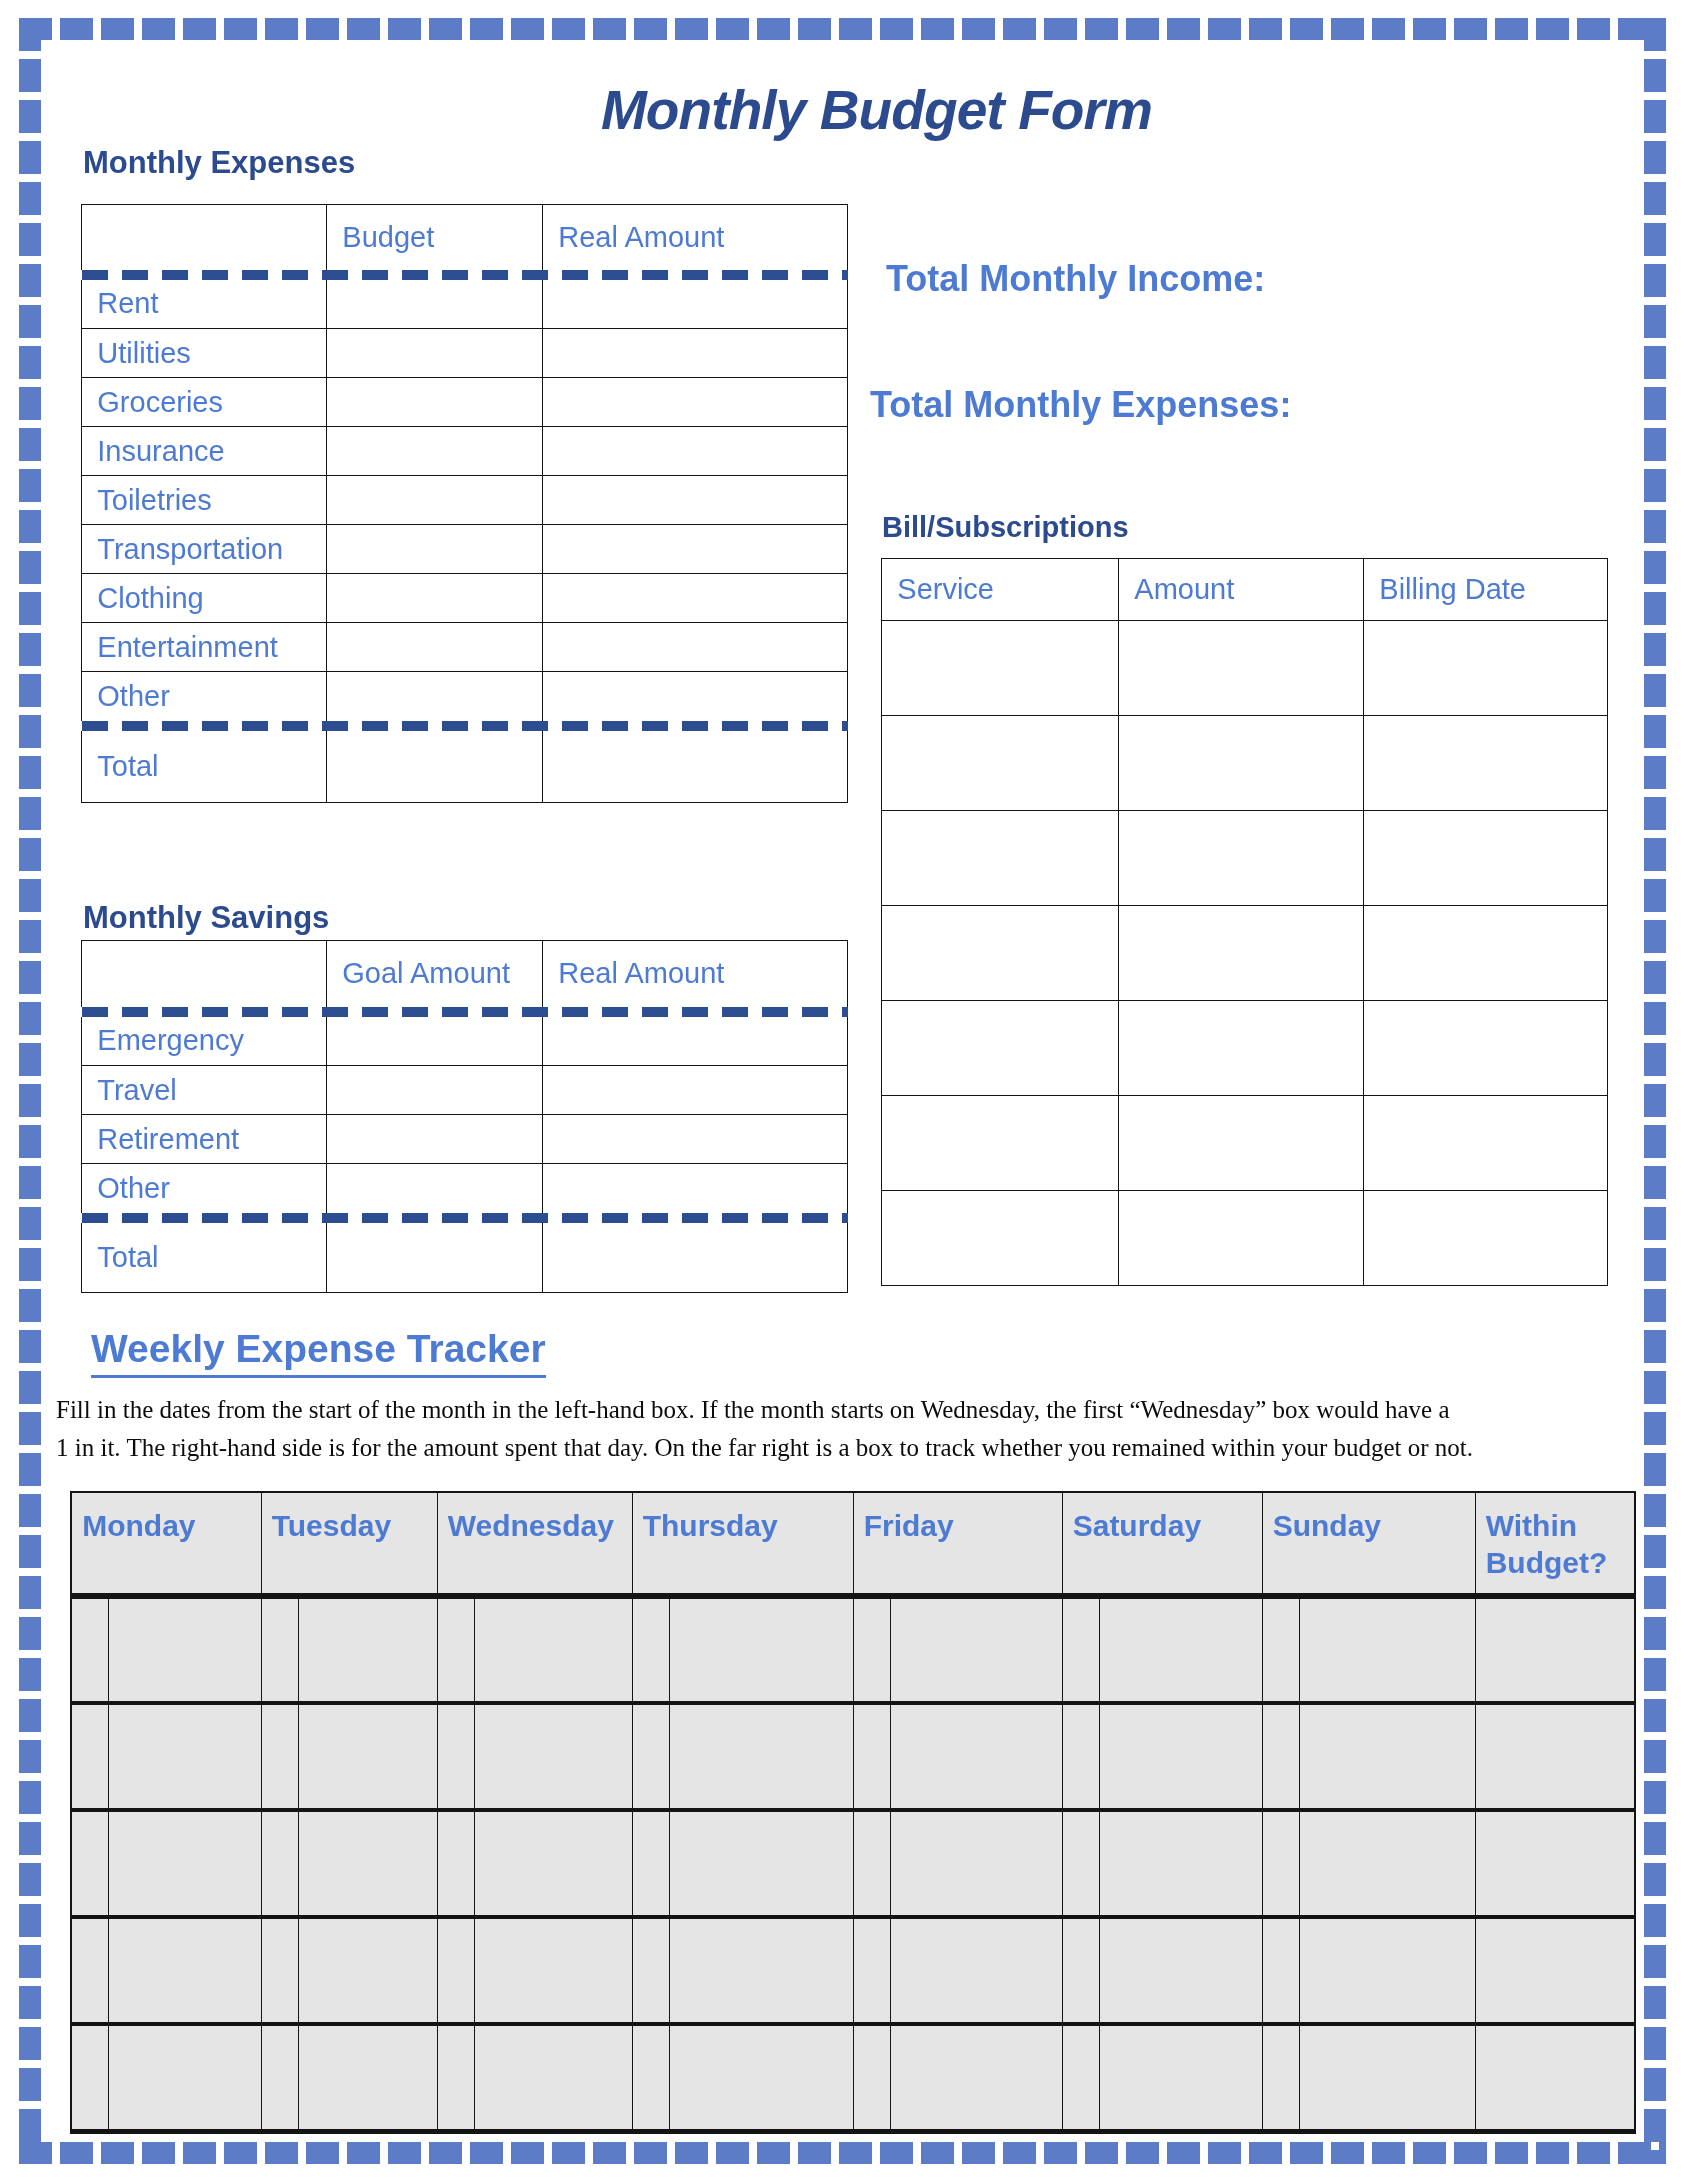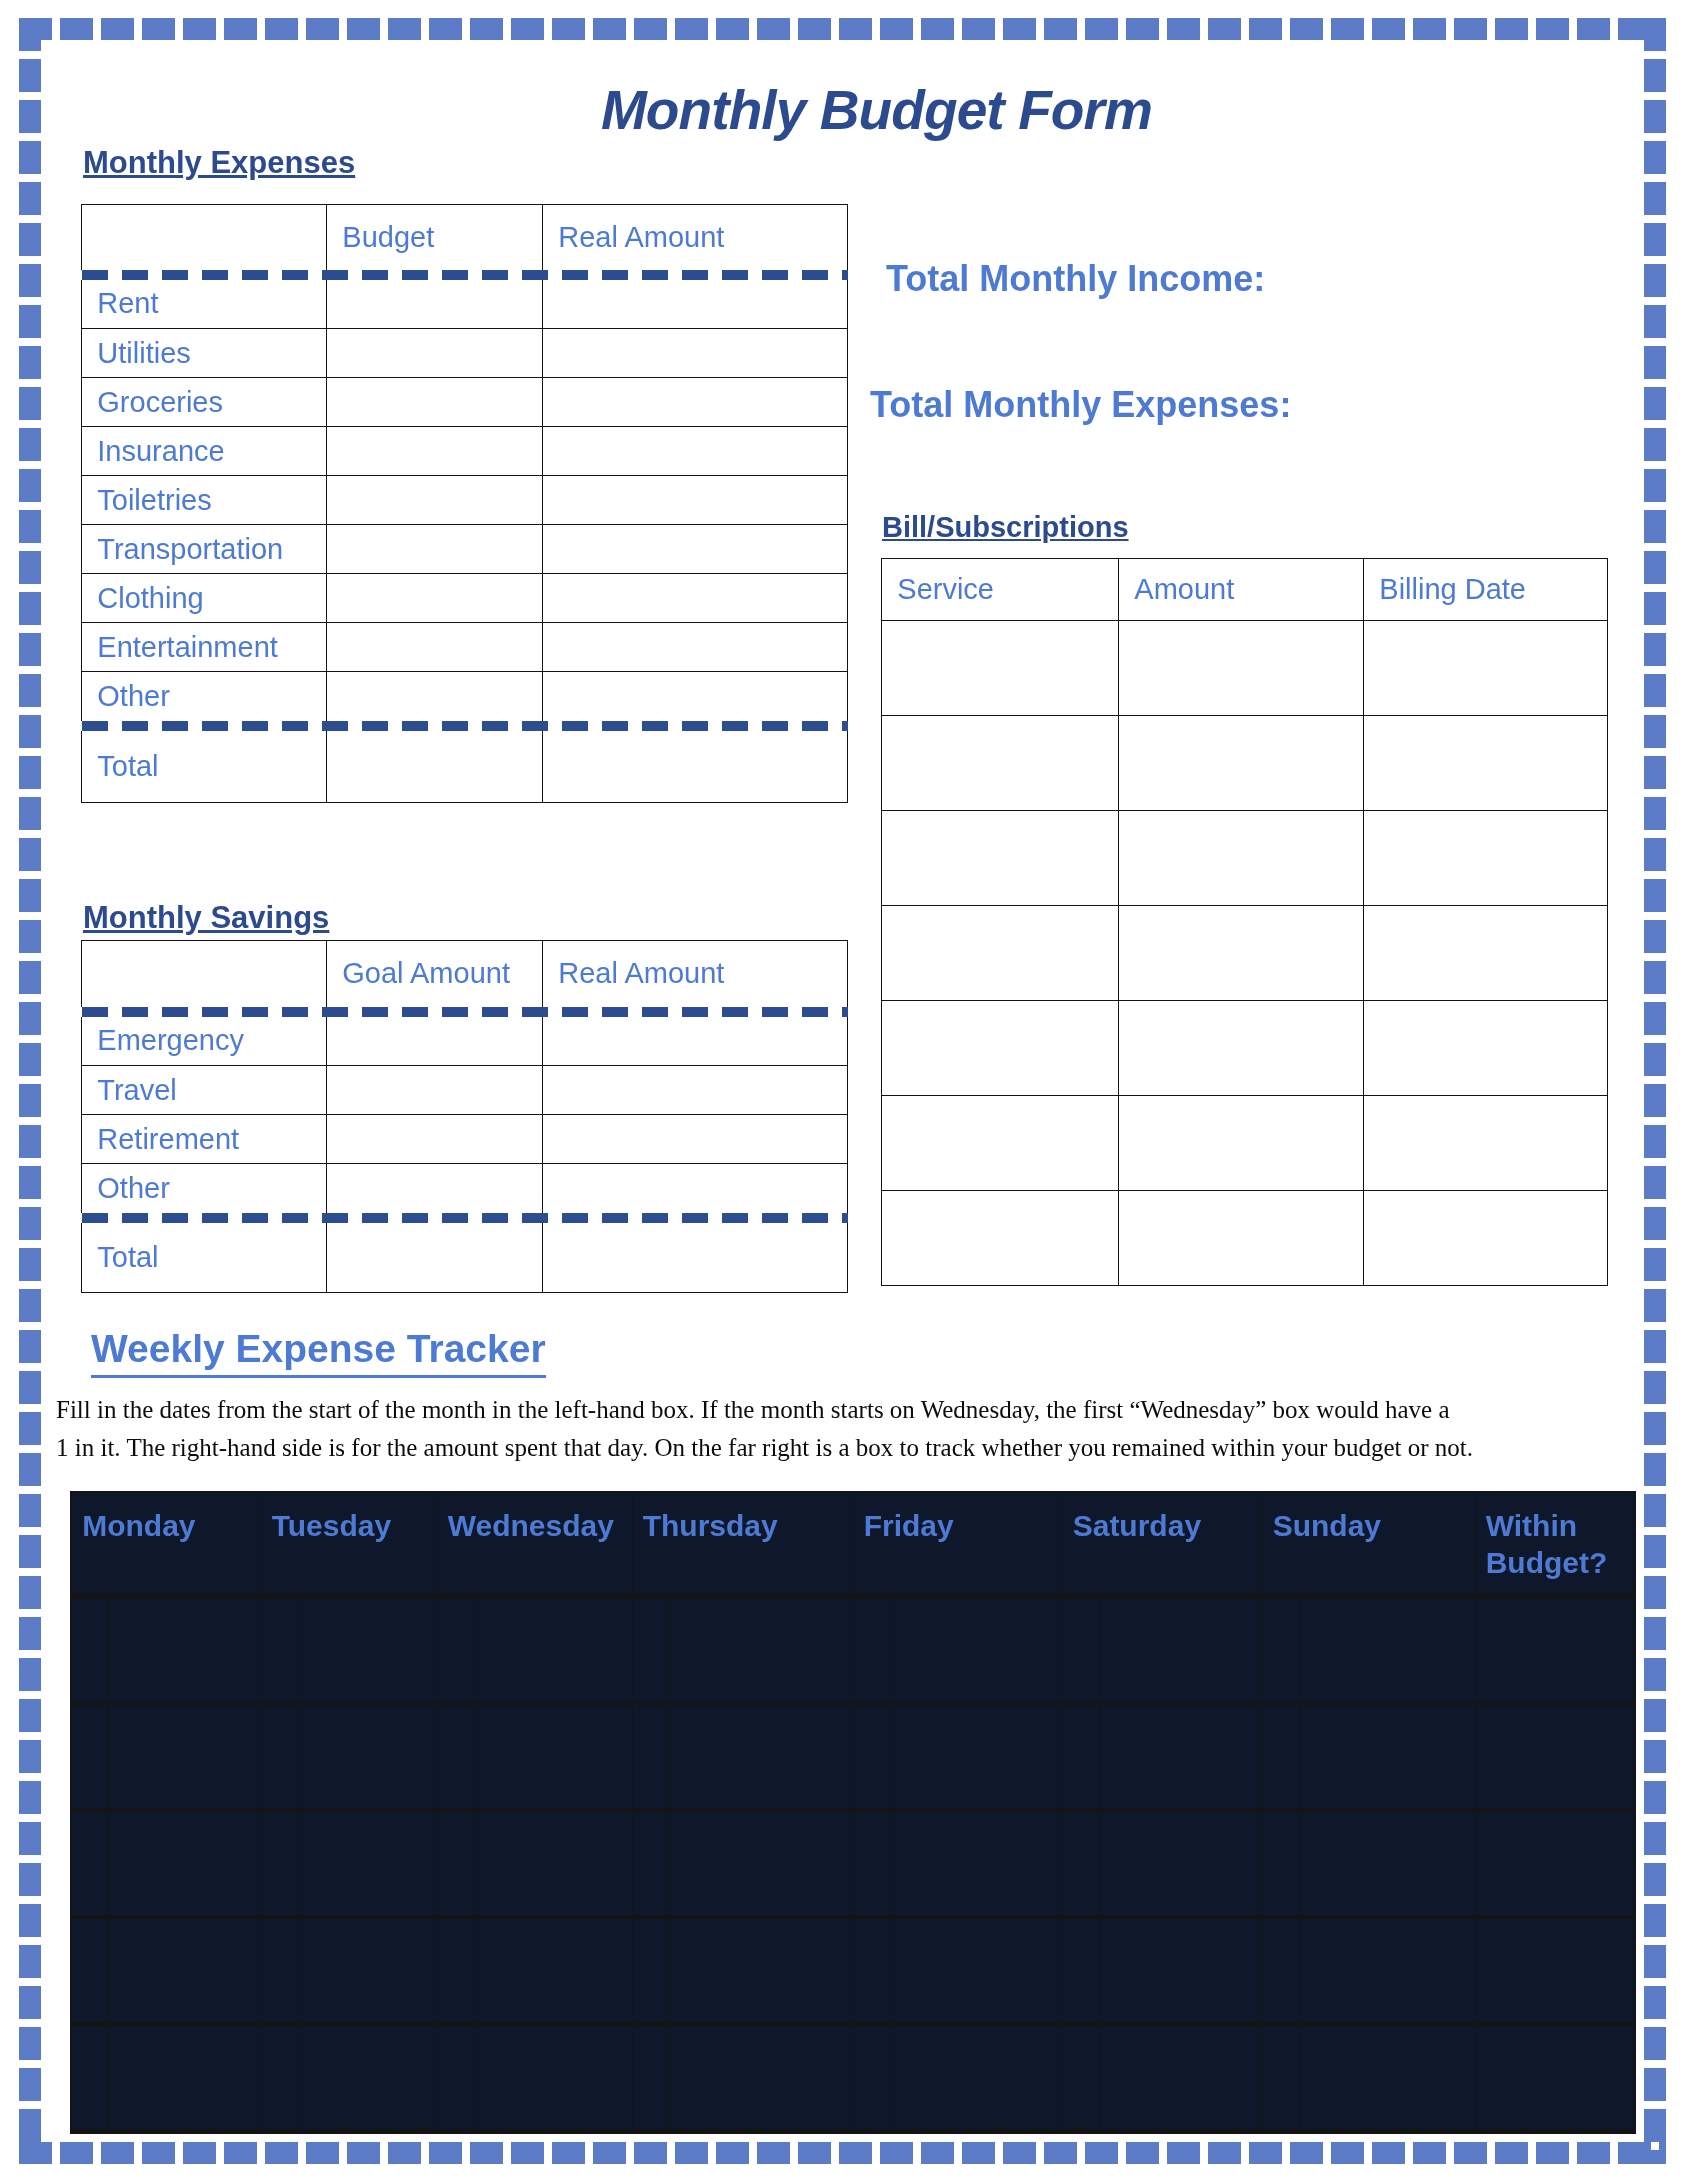--- a/index.html
+++ b/index.html
@@ -29,21 +29,21 @@
 
   .abs{position:absolute;}
 
   h1.title{
     left:0;right:0;top:78px;text-align:center;
     font-size:55px;font-weight:bold;font-style:italic;
     color:var(--navy);letter-spacing:-0.9px;
     transform:translateX(34px);
   }
   .section-heading{
-    font-size:31px;font-weight:bold;color:var(--navy);text-decoration:underline;
+    font-size:31px;font-weight:bold;color:var(--navy);
   }
   .summary-label{
     font-size:36px;font-weight:bold;color:var(--blue);
   }
 
   
   table.tbl{border-collapse:collapse;table-layout:fixed;background:#fff;}
   table.tbl td{border:1.7px solid var(--grid);}
   td.lbl,td.hcell{
     color:var(--blue);font-size:29px;vertical-align:middle;
@@ -59,21 +59,21 @@
   .t-exp tr.trow{height:72px;}
   
   .t-sav tr.hrow{height:66px;}
   .t-sav tr.brow{height:49px;}
   .t-sav tr.trow{height:70px;}
   
   .t-bill tr.hrow{height:62px;}
   .t-bill tr.brow{height:95px;}
 
   
-  table.wk{border-collapse:collapse;table-layout:fixed;background:#0f172a;
+  table.wk{border-collapse:collapse;table-layout:fixed;background:#e5e5e5;
     border:2.6px solid var(--grid);border-bottom-width:5.1px;}
   table.wk th{
     border:1.7px solid var(--grid);border-bottom:6.8px solid var(--grid);
     color:var(--blue);font-size:30px;font-weight:bold;text-align:left;
     vertical-align:top;padding:13.6px 6.8px 0 10.2px;line-height:37px;
   }
   table.wk td{
     border:1.7px solid var(--grid);
     border-top:4.3px solid var(--grid);border-bottom:4.3px solid var(--grid);
     position:relative;

